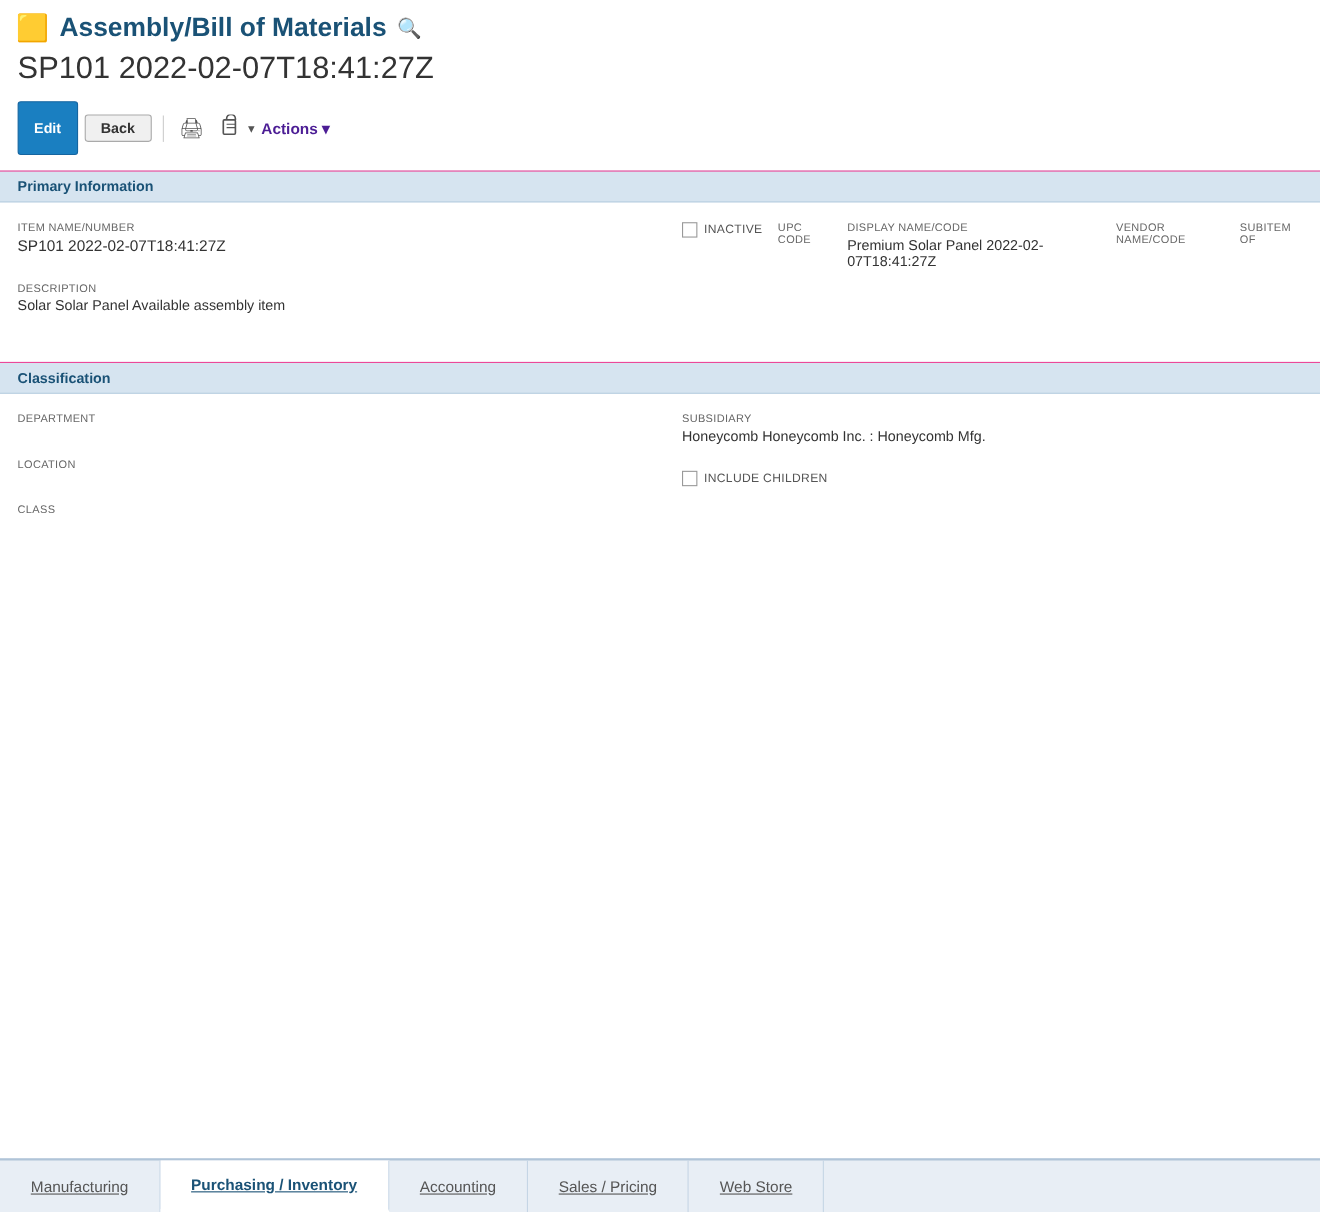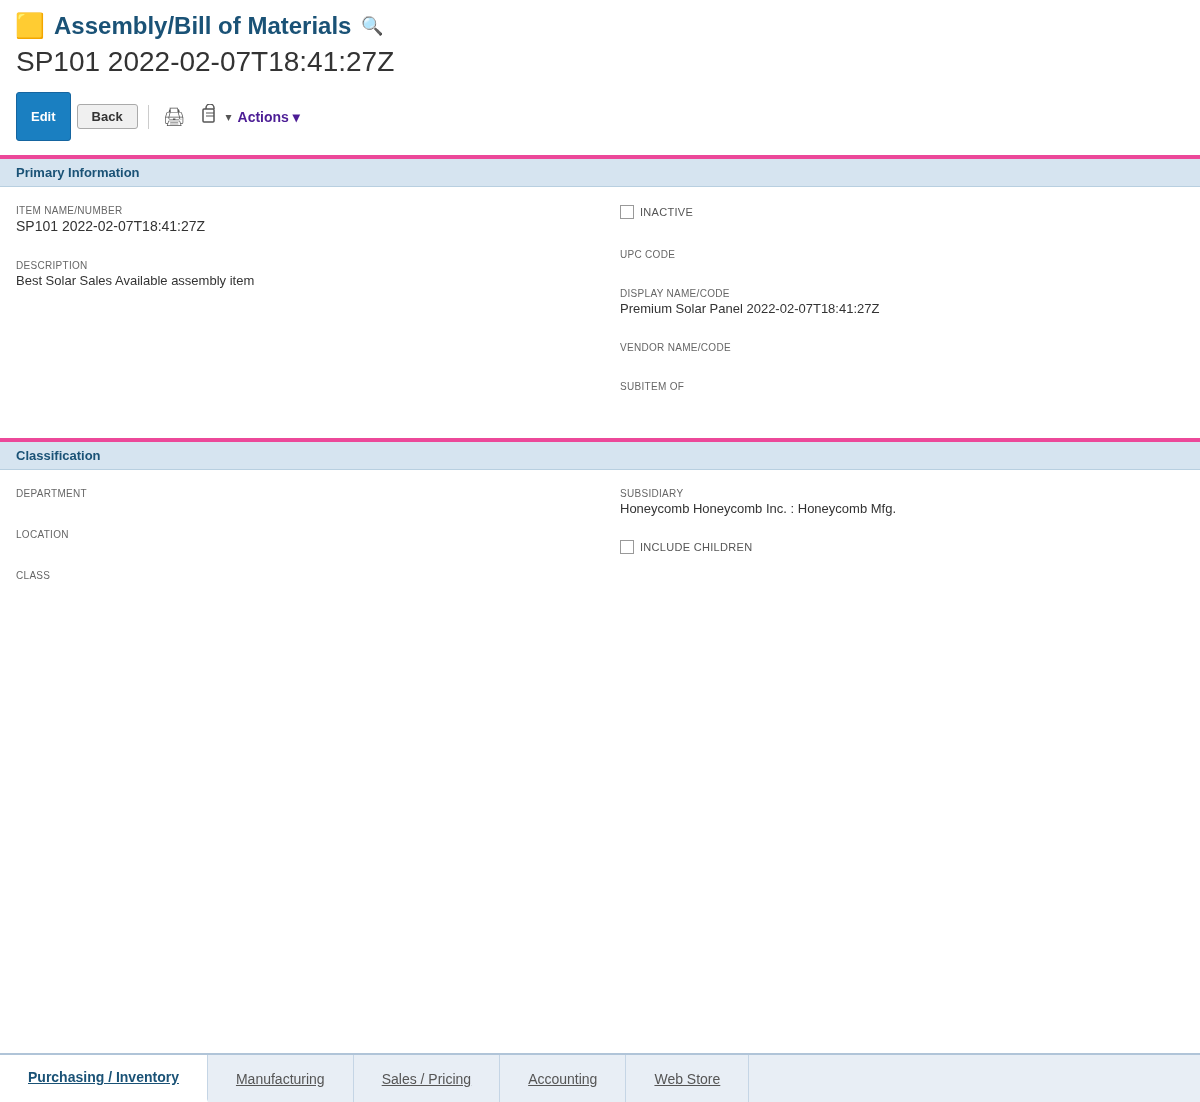--- a/index.html
+++ b/index.html
@@ -98,21 +98,21 @@
       gap: 3px;
     }
 
     
     .section-header {
       background: #d6e4f0;
       padding: 6px 16px;
       font-weight: bold;
       color: #1a5276;
       font-size: 13px;
-      border-top: 4px solid #ec4899;
+      border-top: 1px solid #ec4899;
       border-bottom: 1px solid #b8cfe0;
       margin-top: 8px;
     }
 
     .field-group {
       padding: 6px 0;
     }
 
     .field-label {
       font-size: 10px;
@@ -222,21 +222,20 @@
 
     .primary-form-left {
       display: flex;
       flex-direction: column;
       gap: 14px;
     }
 
     .primary-form-right {
       padding-left: 20px;
       display: flex;
-      flex-direction: column;
       gap: 14px;
     }
 
     .primary-form-body {
       padding: 12px 16px 30px 16px;
       display: grid;
       grid-template-columns: 1fr 1fr;
     }
   </style>
 </head>
@@ -275,21 +274,21 @@
 
 <div class="primary-form-body">
 
   <div class="primary-form-left">
     <div class="field-group">
       <div class="field-label">ITEM NAME/NUMBER</div>
       <div class="field-value large">SP101 2022-02-07T18:41:27Z</div>
     </div>
     <div class="field-group">
       <div class="field-label">DESCRIPTION</div>
-      <div class="field-value">Best Solar Sales Available assembly item</div>
+      <div class="field-value">Solar Solar Panel Available assembly item</div>
     </div>
   </div>
 
   <div class="primary-form-right">
     <div class="field-group">
       <div class="checkbox-row">
         <div class="checkbox-box"></div>
         <span class="checkbox-label">INACTIVE</span>
       </div>
     </div>
@@ -343,28 +342,28 @@
         <div class="checkbox-box"></div>
         <span class="checkbox-label">INCLUDE CHILDREN</span>
       </div>
     </div>
   </div>
 </div>
 
 <div class="bottom-spacer"></div>
 
 <div class="tab-bar">
+  <div class="tab-item">
+    <span>Manufacturing</span>
+  </div>
   <div class="tab-item active">
     <span>Purchasing / Inventory</span>
   </div>
   <div class="tab-item">
-    <span>Manufacturing</span>
+    <span>Accounting</span>
   </div>
   <div class="tab-item">
     <span>Sales / Pricing</span>
   </div>
   <div class="tab-item">
-    <span>Accounting</span>
-  </div>
-  <div class="tab-item">
     <span>Web Store</span>
   </div>
 </div>
 
 </body></html>

